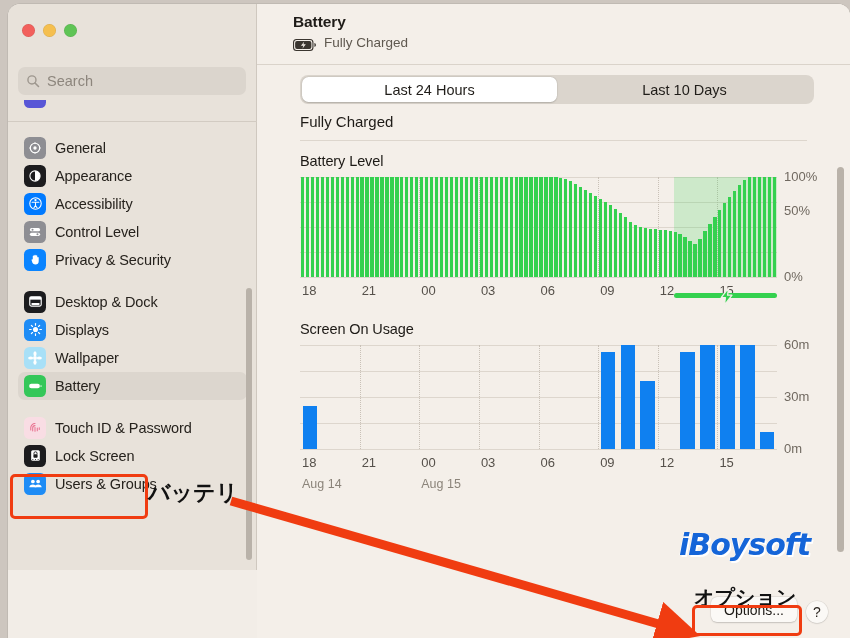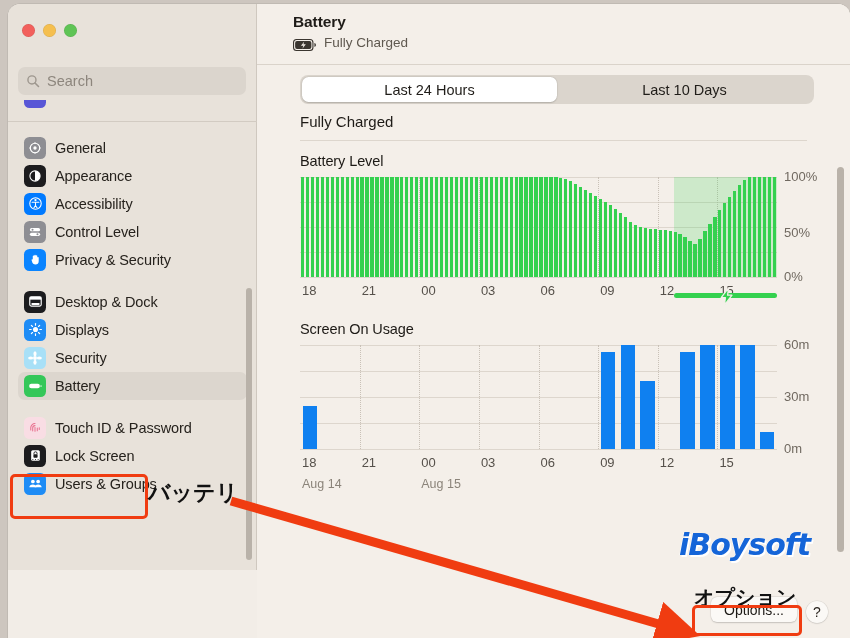--- a/index.html
+++ b/index.html
@@ -398,21 +398,21 @@
               <svg viewBox="0 0 22 22" width="18" height="18">
                   <g fill="#fff">
                     <circle cx="11" cy="11" r="2.4"></circle>
                     <ellipse cx="11" cy="5.7" rx="1.9" ry="3.1"></ellipse>
                     <ellipse cx="11" cy="16.3" rx="1.9" ry="3.1"></ellipse>
                     <ellipse cx="5.7" cy="11" rx="3.1" ry="1.9"></ellipse>
                     <ellipse cx="16.3" cy="11" rx="3.1" ry="1.9"></ellipse>
                   </g>
                 </svg>
             </span>
-            <span class="lbl">Security</span>
+            <span class="lbl">Wallpaper</span>
           </div>
 
 
           <div class="nav-item selected">
             <span class="ic" style="background:#34c759">
               <svg viewBox="0 0 22 22" width="18" height="18">
                   <rect x="3.8" y="8.2" width="13.2" height="5.6" rx="2.8" fill="#fff"></rect>
                   <rect x="17.6" y="10" width="1.5" height="2" rx="0.7" fill="#fff"></rect>
                 </svg>
             </span>
@@ -803,21 +803,21 @@
                 <div class="bar">
                   <i style="height: 100px;"></i>
                 </div>
                 <div class="bar">
                   <i style="height: 100px;"></i>
                 </div>
               </div>
             </div>
           <div class="ylabels" id="ylab-battery">
               <div class="ylab" style="top: 92px;">0%</div>
-              <div class="ylab" style="top: 48px;">50%</div>
+              <div class="ylab" style="top: 26px;">50%</div>
               <div class="ylab" style="top: -8px;">100%</div>
             </div>
           <div class="xaxis" id="xaxis-battery">
               <div class="xlab" style="left: 2px; top: 2px;">18</div>
               <div class="xlab" style="left: 61.625px; top: 2px;">21</div>
               <div class="xlab" style="left: 121.25px; top: 2px;">00</div>
               <div class="xlab" style="left: 180.875px; top: 2px;">03</div>
               <div class="xlab" style="left: 240.5px; top: 2px;">06</div>
               <div class="xlab" style="left: 300.125px; top: 2px;">09</div>
               <div class="xlab" style="left: 359.75px; top: 2px;">12</div>

